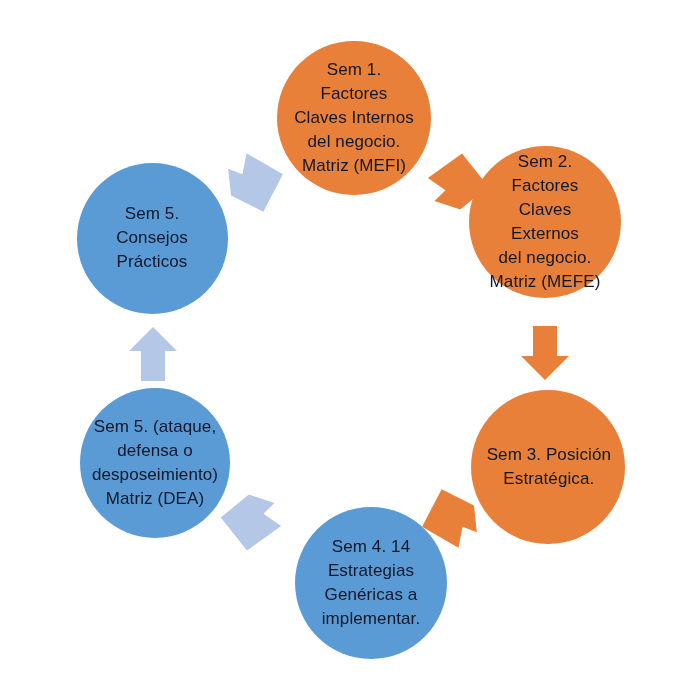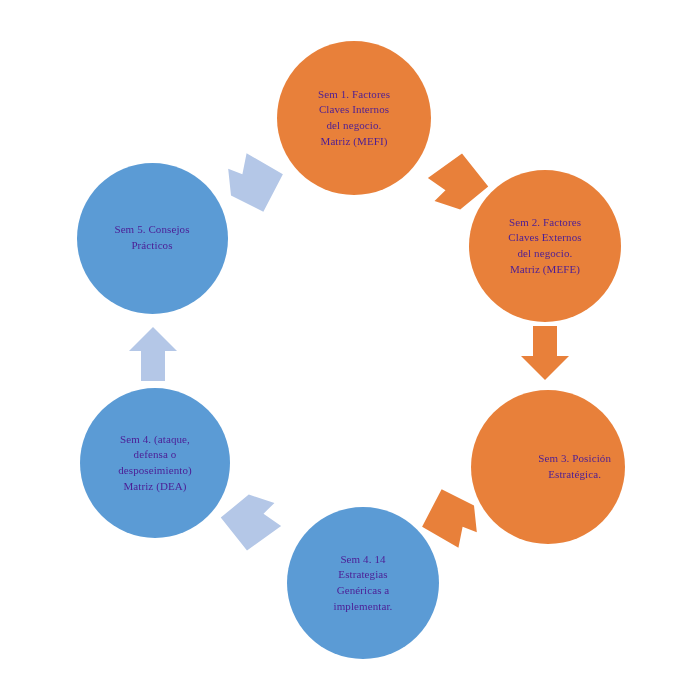--- a/index.html
+++ b/index.html
@@ -31,24 +31,24 @@
     border-radius: 50%;
     display: flex;
     align-items: center;
     justify-content: center;
     box-sizing: border-box;
     text-align: center;
     color: #ffffff;
     cursor: default;
   }
   .node-label {
-    font-family: Liberation Serif, serif;
-    font-size: 11px;
+    font-family: Liberation Sans, sans-serif;
+    font-size: 17px;
     line-height: 1.42;
-    color: #4c1d95;
+    color: #0f172a;
     padding: 0 14px;
     text-align: center;
     white-space: pre-line;
     letter-spacing: 0.1px;
   }
   .arrow-shape {
     cursor: default;
   }
 </style>
 </head>
@@ -67,38 +67,38 @@
       </g>
   </svg>
 
   <div id="nodes-layer">
       <div class="node-circle" style="width: 154px; height: 154px; left: 277px; top: 41px; background: rgb(232, 128, 58);">
         <span class="node-label">Sem 1. Factores
 Claves Internos
 del negocio.
 Matriz (MEFI)</span>
       </div>
-      <div class="node-circle" style="width: 152px; height: 152px; left: 469px; top: 170px; background: rgb(232, 128, 58);">
+      <div class="node-circle" style="width: 152px; height: 152px; left: 469px; top: 146px; background: rgb(232, 128, 58);">
         <span class="node-label">Sem 2. Factores
 Claves Externos
 del negocio.
 Matriz (MEFE)</span>
       </div>
       <div class="node-circle" style="width: 154px; height: 154px; left: 471px; top: 390px; background: rgb(232, 128, 58); justify-content: flex-end;">
         <span class="node-label">Sem 3. Posición
 Estratégica.</span>
       </div>
-      <div class="node-circle" style="width: 152px; height: 152px; left: 287px; top: 507px; background: rgb(91, 155, 213);">
+      <div class="node-circle" style="width: 152px; height: 152px; left: 295px; top: 507px; background: rgb(91, 155, 213);">
         <span class="node-label">Sem 4. 14
 Estrategias
 Genéricas a
 implementar.</span>
       </div>
       <div class="node-circle" style="width: 150px; height: 150px; left: 80px; top: 388px; background: rgb(91, 155, 213);">
-        <span class="node-label">Sem 4. (ataque,
+        <span class="node-label">Sem 5. (ataque,
 defensa o
 desposeimiento)
 Matriz (DEA)</span>
       </div>
       <div class="node-circle" style="width: 151px; height: 151px; left: 76.5px; top: 162.5px; background: rgb(91, 155, 213);">
         <span class="node-label">Sem 5. Consejos
 Prácticos</span>
       </div>
     </div>
 

